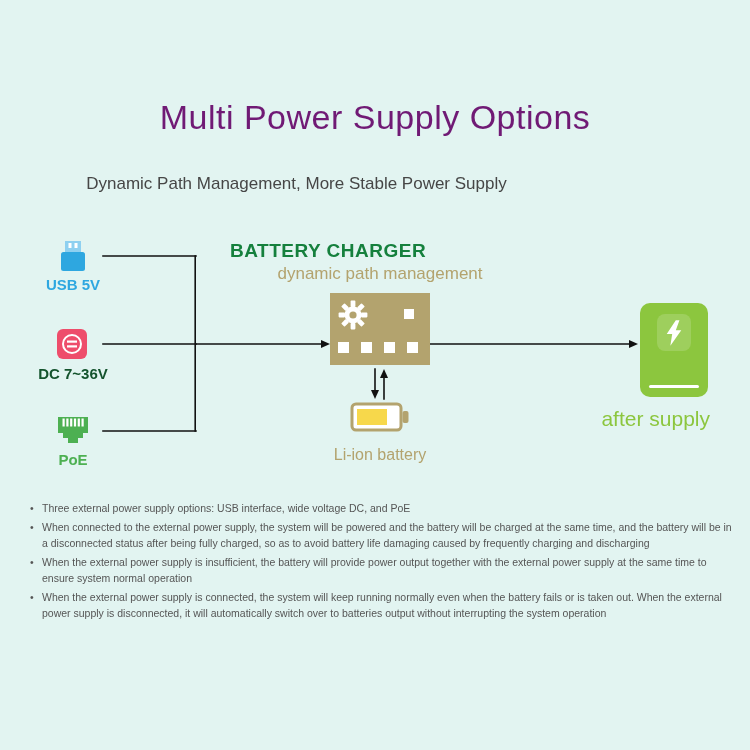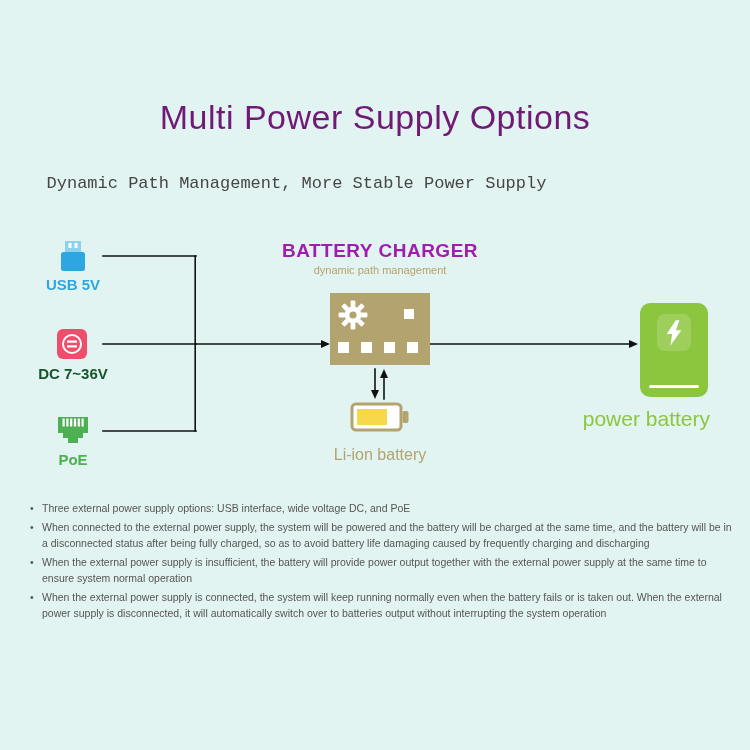--- a/index.html
+++ b/index.html
@@ -5,29 +5,29 @@
   html,body{margin:0;padding:0;}
   body{
     width:750px;height:750px;
     background:#e2f4f1;
     font-family:"Liberation Sans",sans-serif;
     position:relative;overflow:hidden;
   }
   .abs{position:absolute;}
 
   .title{top:98px;left:0;width:750px;text-align:center;font-size:34px;color:#701a75;letter-spacing:.5px;}
-  .subtitle{top:174px;left:0;width:593px;text-align:center;font-size:17px;color:#464646;font-family:Liberation Mono, monospace;}
+  .subtitle{top:174px;left:0;width:593px;text-align:center;font-size:17px;color:#464646;}
 
   .input-label{width:110px;text-align:center;font-size:15px;font-weight:bold;}
   .lbl-usb{color:#2ea7e0;top:276px;left:18px;text-align:center;}
   .lbl-dc{color:#14532d;top:365px;left:18px;}
   .lbl-poe{color:#4db052;top:451px;left:18px;}
 
-  .charger-title{top:240px;left:230px;width:300px;text-align:center;font-size:19px;font-weight:bold;color:#a21caf;letter-spacing:.5px;}
-  .charger-sub{top:264px;left:230px;width:300px;text-align:center;font-size:11px;color:#b3a36e;}
+  .charger-title{top:240px;left:230px;width:300px;font-size:19px;font-weight:bold;color:#15803d;letter-spacing:.5px;}
+  .charger-sub{top:264px;left:230px;width:300px;text-align:center;font-size:17px;color:#b3a36e;}
 
   .charger-block{left:330px;top:293px;width:100px;height:72px;background:#b3a36e;}
   .charger-block .sq{position:absolute;background:#fff;}
   .sq-a{left:8px;top:49px;width:11px;height:11px;}
   .sq-b{left:31px;top:49px;width:11px;height:11px;}
   .sq-c{left:54px;top:49px;width:11px;height:11px;}
   .sq-d{left:77px;top:49px;width:11px;height:11px;}
   .sq-e{left:74px;top:16px;width:10px;height:10px;}
   .gear-wrap{position:absolute;left:7px;top:6px;width:32px;height:32px;}
 
@@ -139,21 +139,21 @@
 
 <div class="abs powerbank">
   <span class="bolt-pad">
     <svg width="20" height="28" viewBox="0 0 22 30">
       <path d="M13 1 L3 16 H9 L7 29 L19 12 H13 L17 1 Z" fill="#fff"></path>
     </svg>
   </span>
   <span class="pb-line"></span>
 </div>
 <div class="abs out-label">
-  <div>power battery</div>
+  <div>after supply</div>
 </div>
 
 <div class="abs notes">
   <ul>
     <li>Three external power supply options: USB interface, wide voltage DC, and PoE</li>
     <li>When connected to the external power supply, the system will be powered and the battery will be charged at the same time, and the battery will be in a disconnected status after being fully charged, so as to avoid battery life damaging caused by frequently charging and discharging</li>
     <li>When the external power supply is insufficient, the battery will provide power output together with the external power supply at the same time to ensure system normal operation</li>
     <li>When the external power supply is connected, the system will keep running normally even when the battery fails or is taken out. When the external power supply is disconnected, it will automatically switch over to batteries output without interrupting the system operation</li>
   </ul>
 </div>

